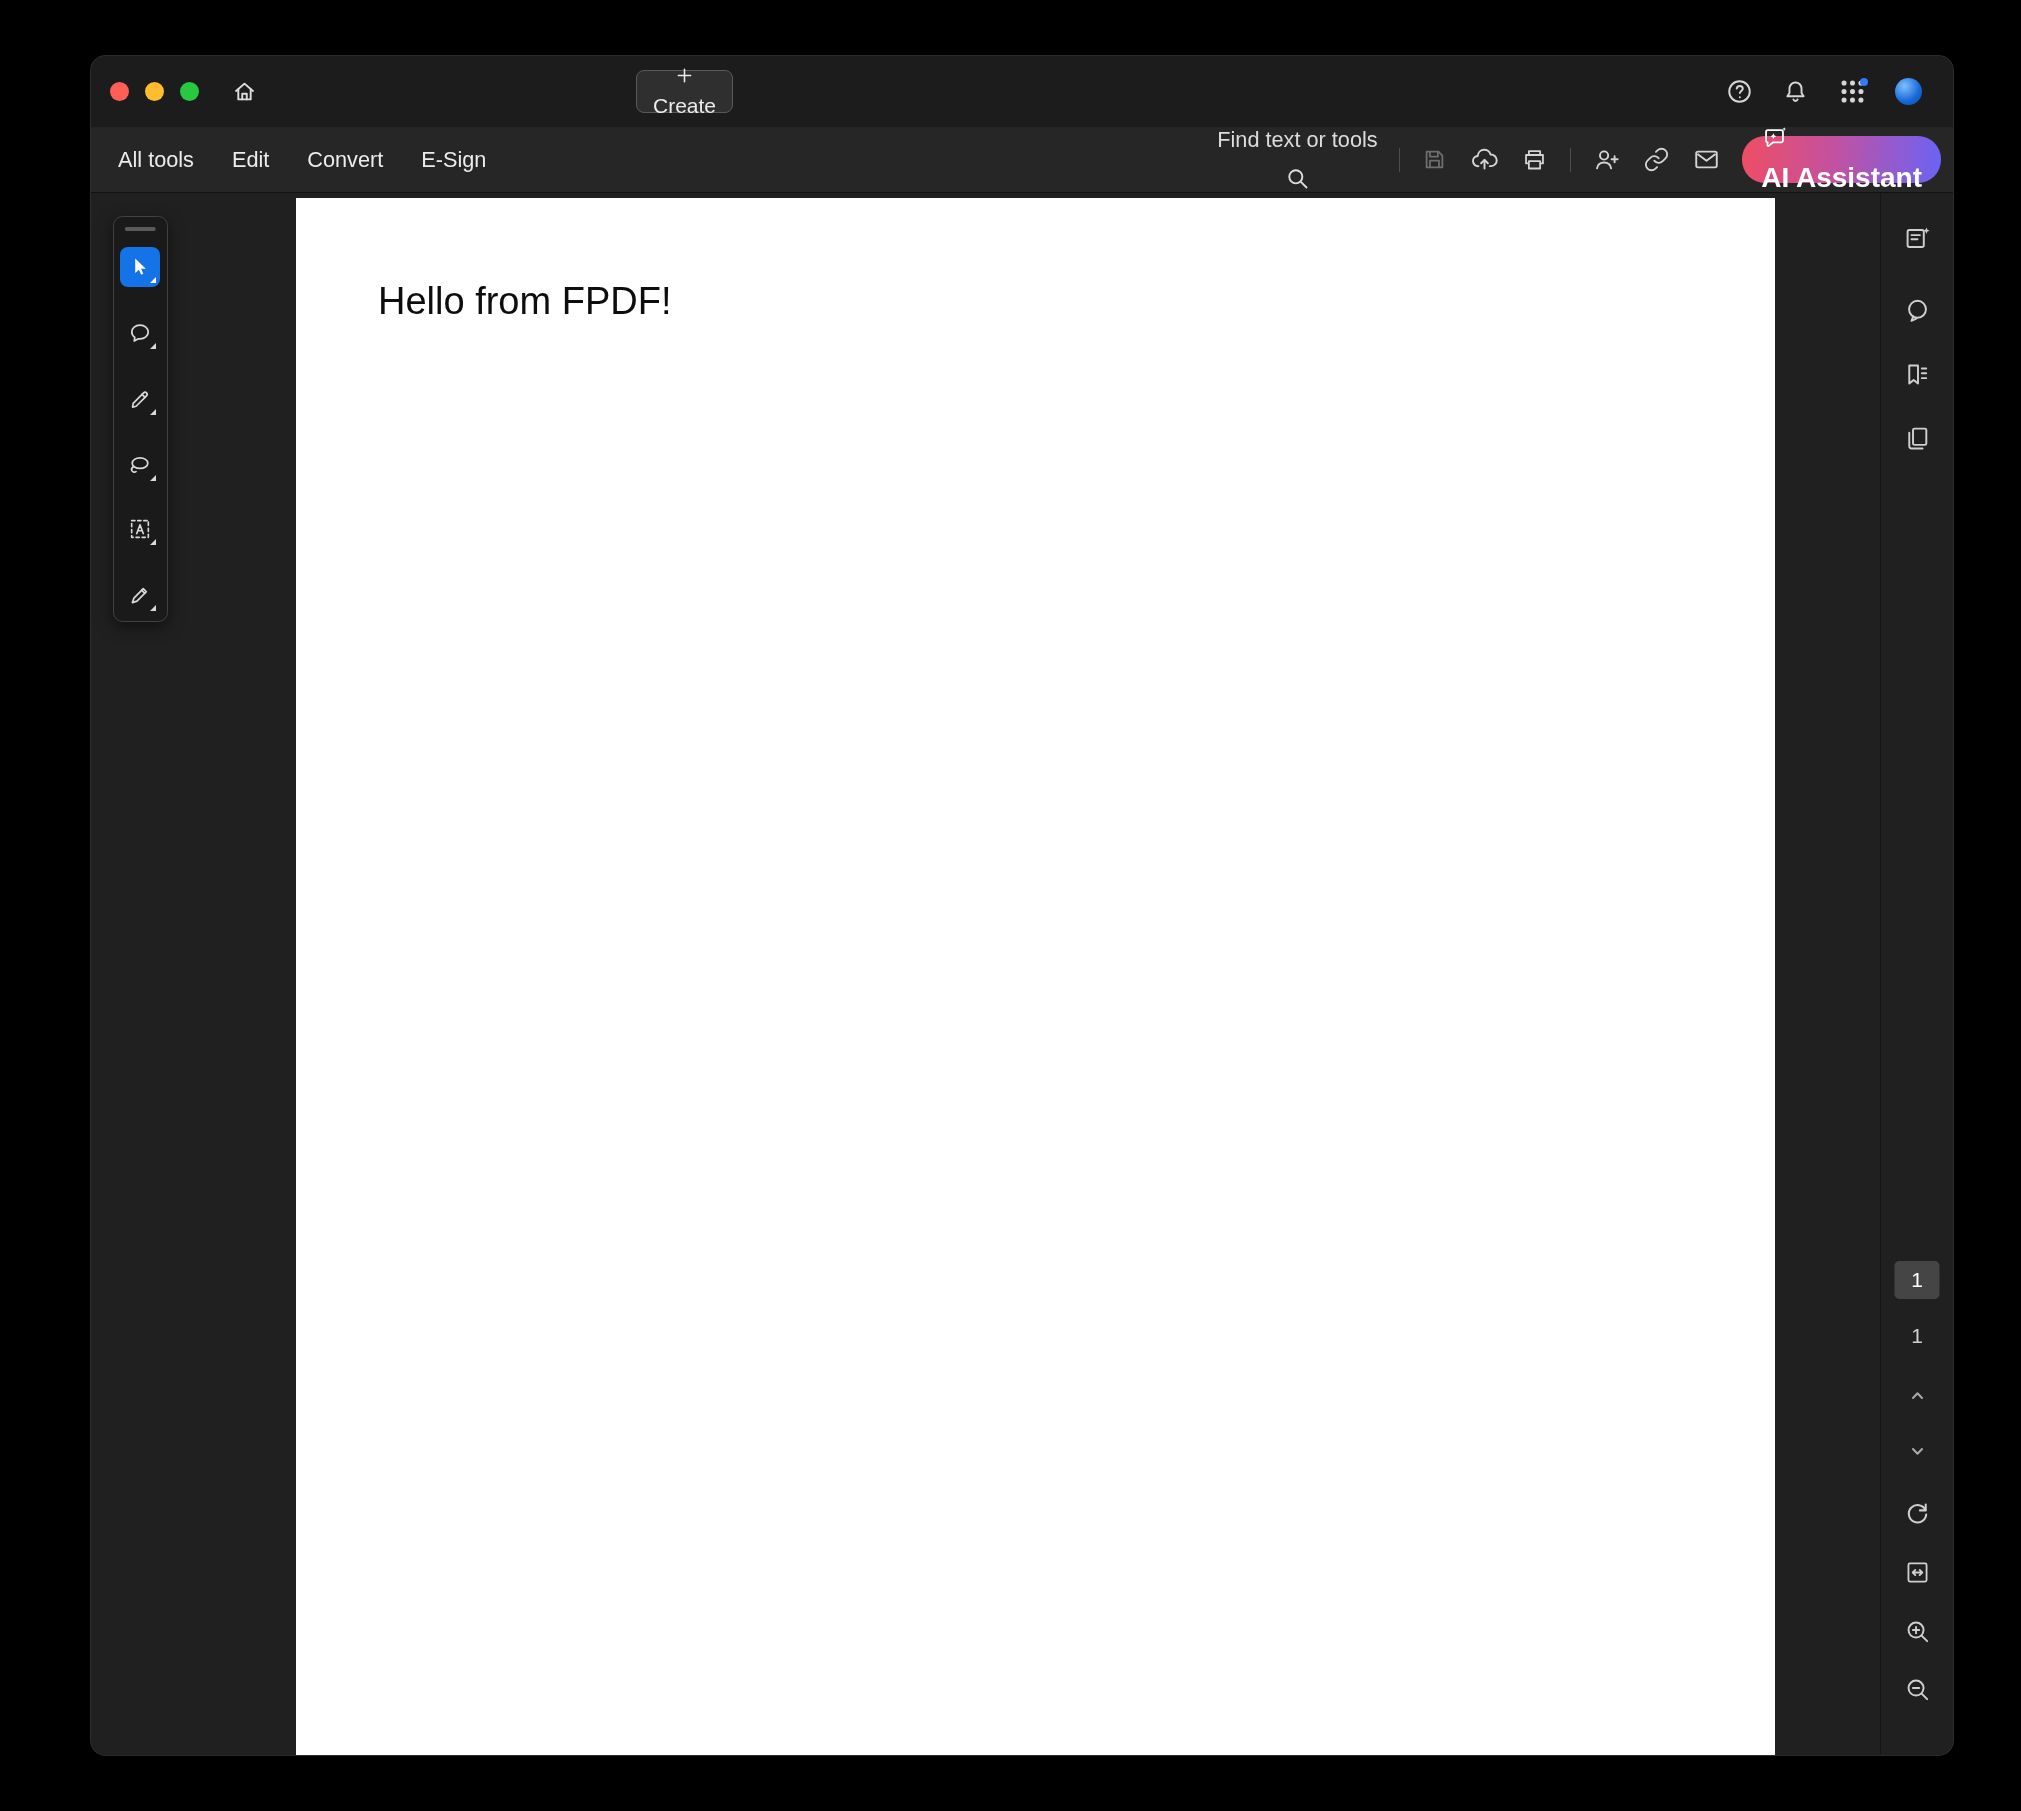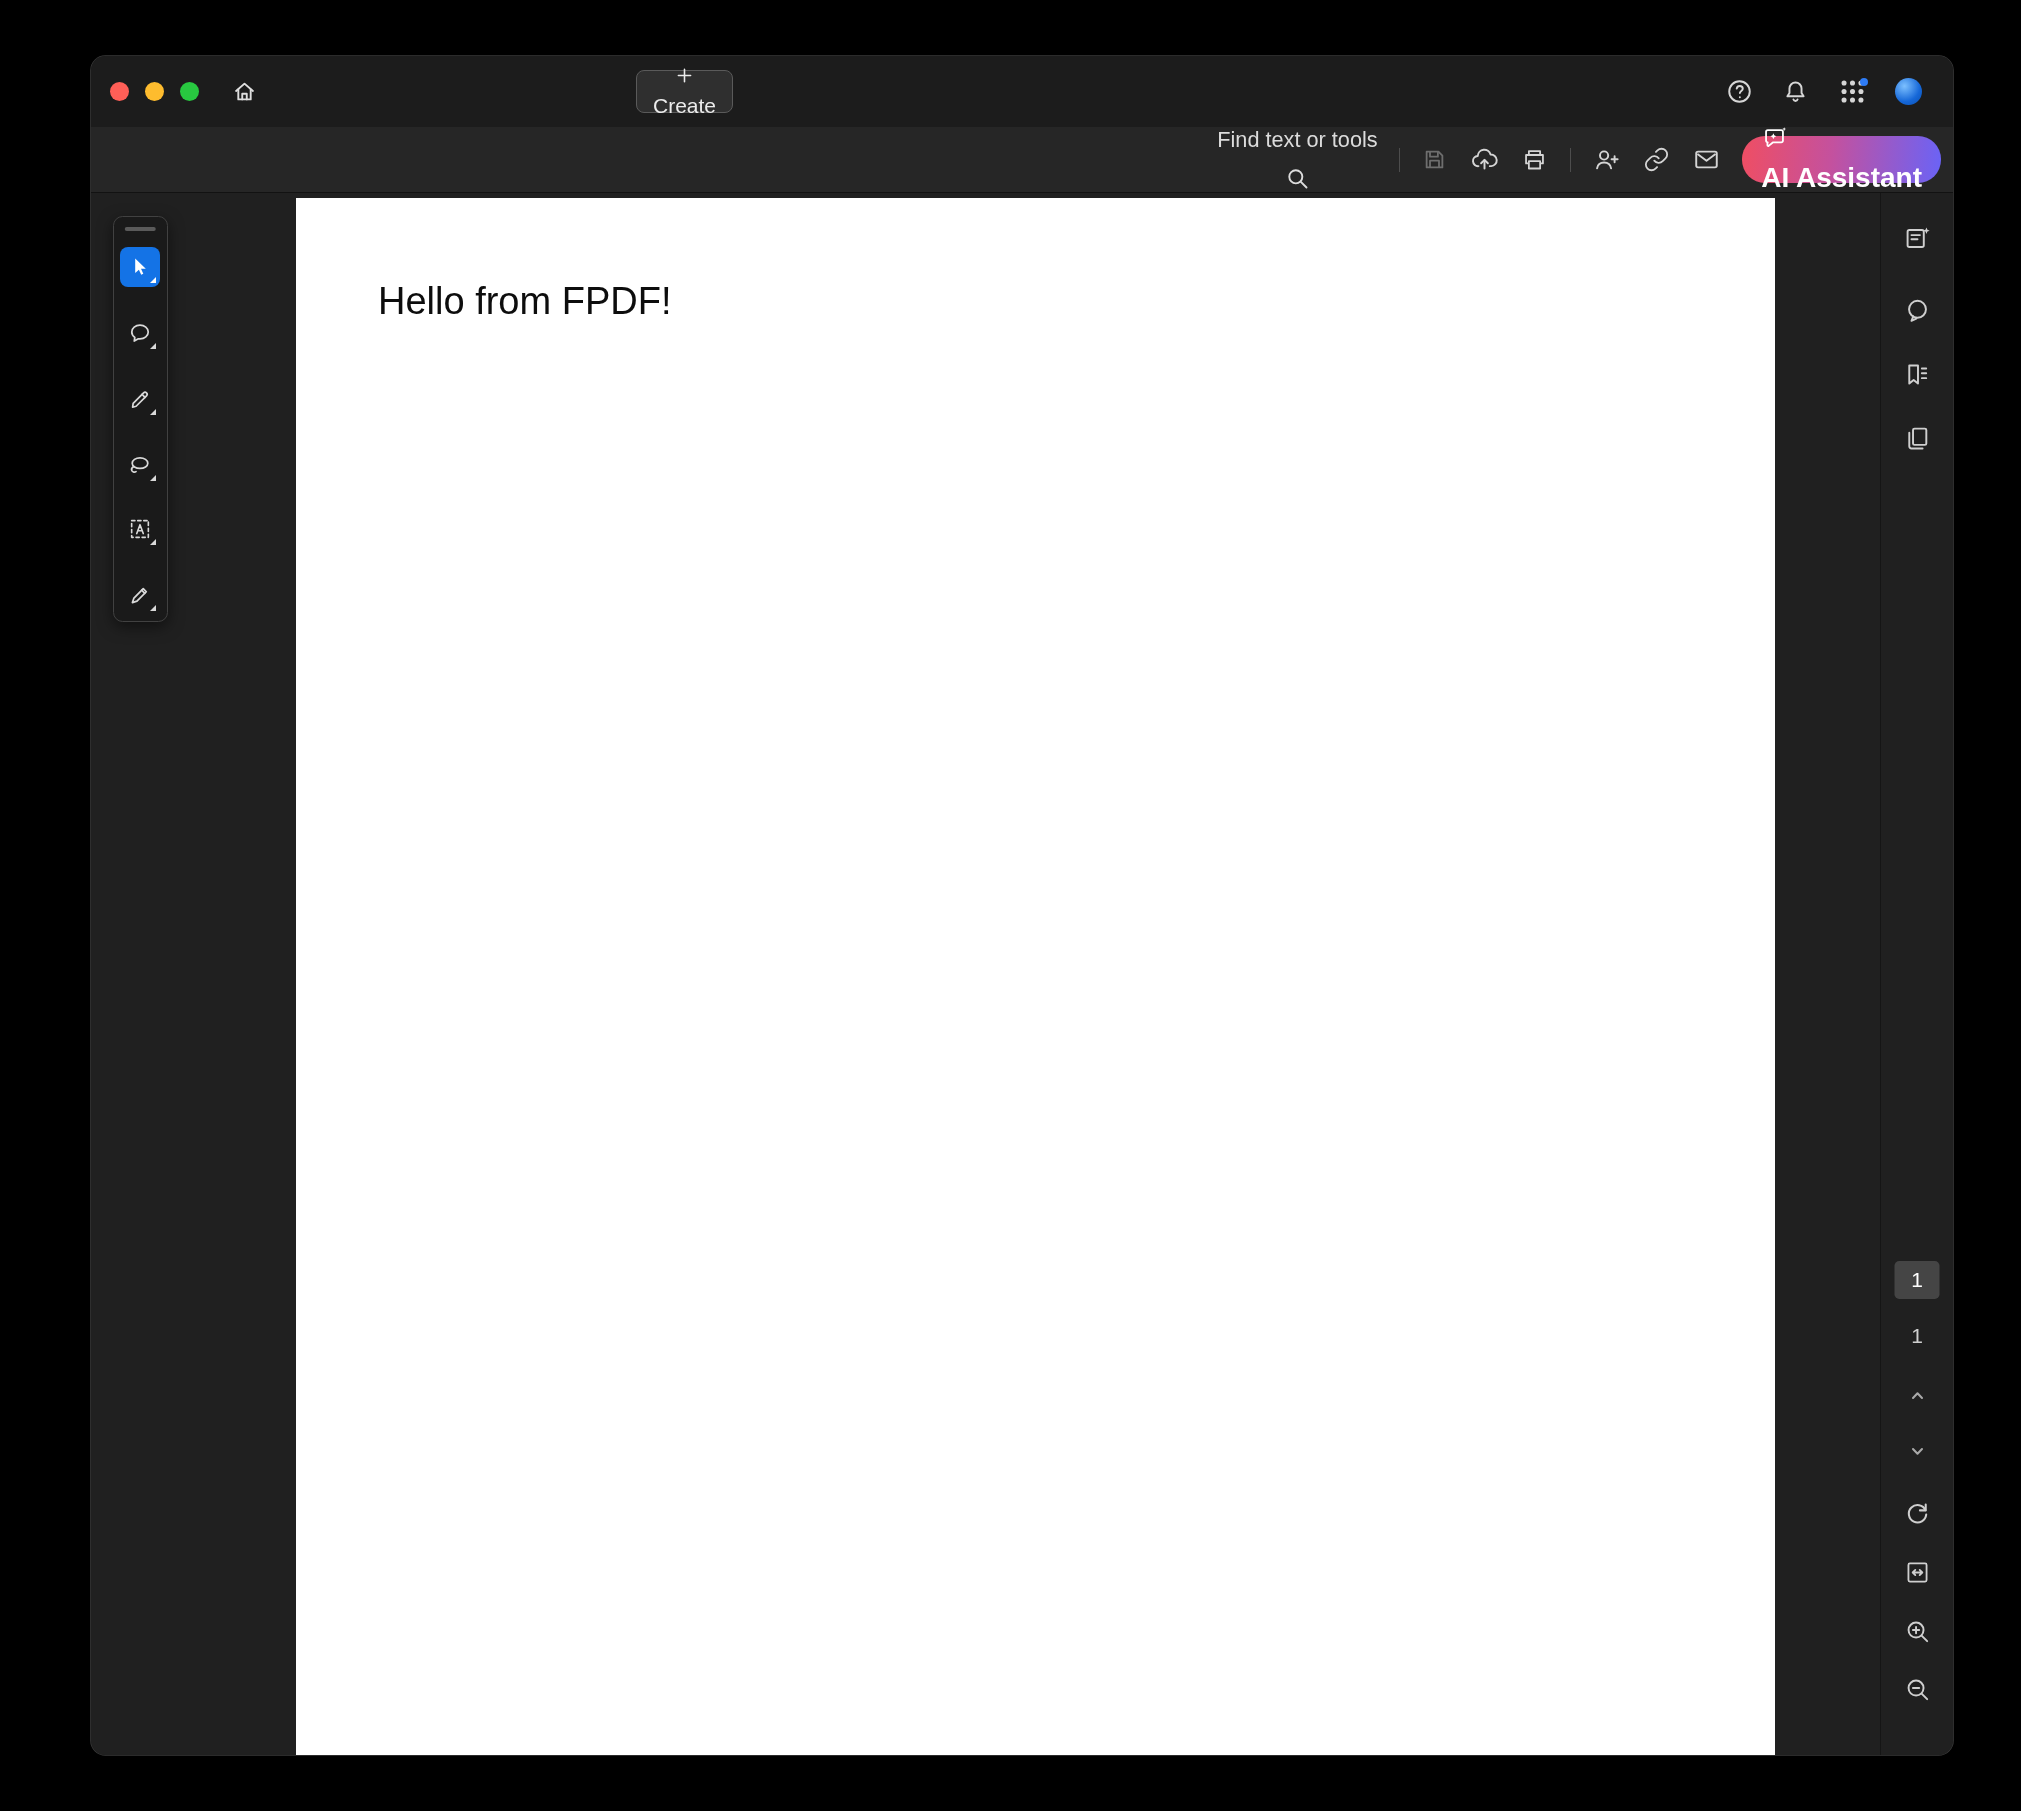--- a/index.html
+++ b/index.html
@@ -150,20 +150,26 @@
         </span>
         <span class="apps-dot"></span>
       </button>
       <button class="tb-icon">
         <span class="avatar"></span>
       </button>
     </div>
   </header>
 
   <div class="toolbar">
+    <nav class="menus">
+      <button class="menu-item">All tools</button>
+      <button class="menu-item">Edit</button>
+      <button class="menu-item">Convert</button>
+      <button class="menu-item">E-Sign</button>
+    </nav>
 
     <div class="tb-right">
       <button class="find-btn">
         <span>Find text or tools</span>
         <span>
           <svg width="27" height="27" viewBox="0 0 24 24" fill="none" stroke="currentColor" stroke-width="1.7" stroke-linecap="round">
             <circle cx="10.5" cy="10.5" r="5.8"></circle>
               <path d="M14.8 14.8 20 20"></path>
           </svg>
         </span>

